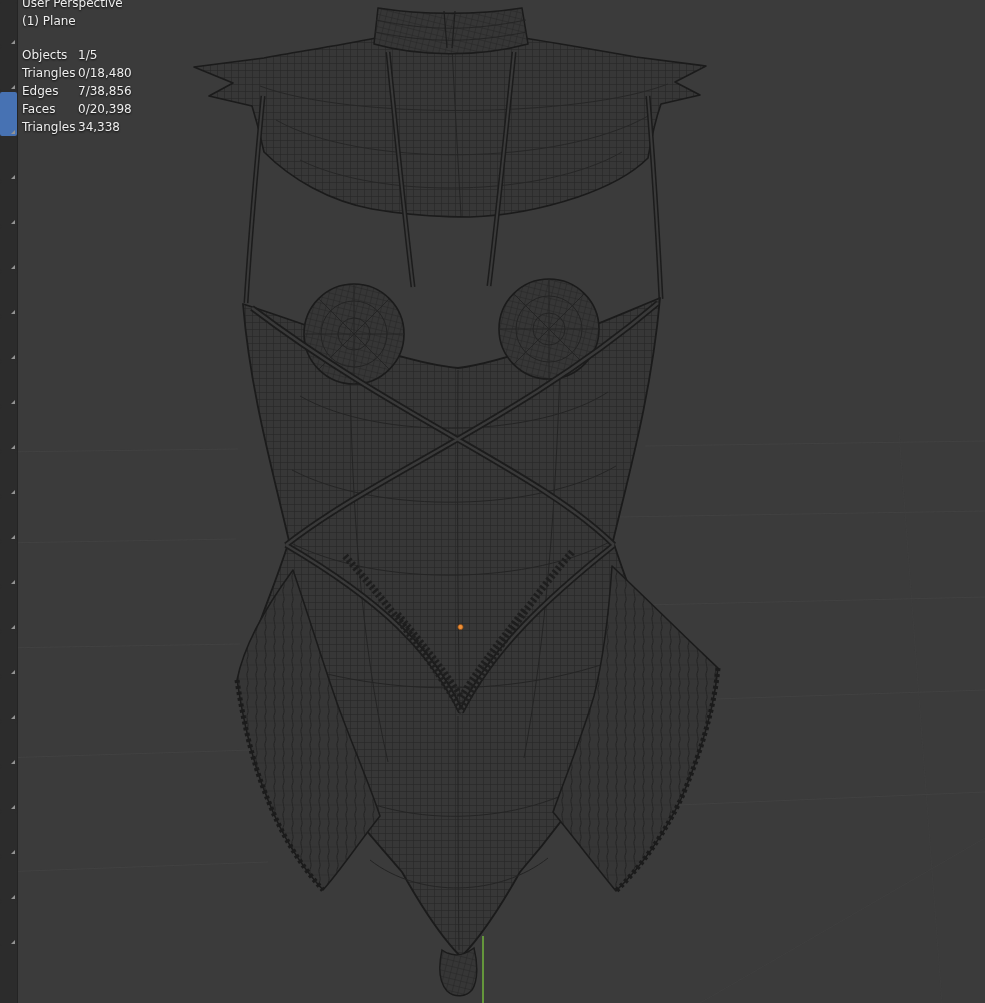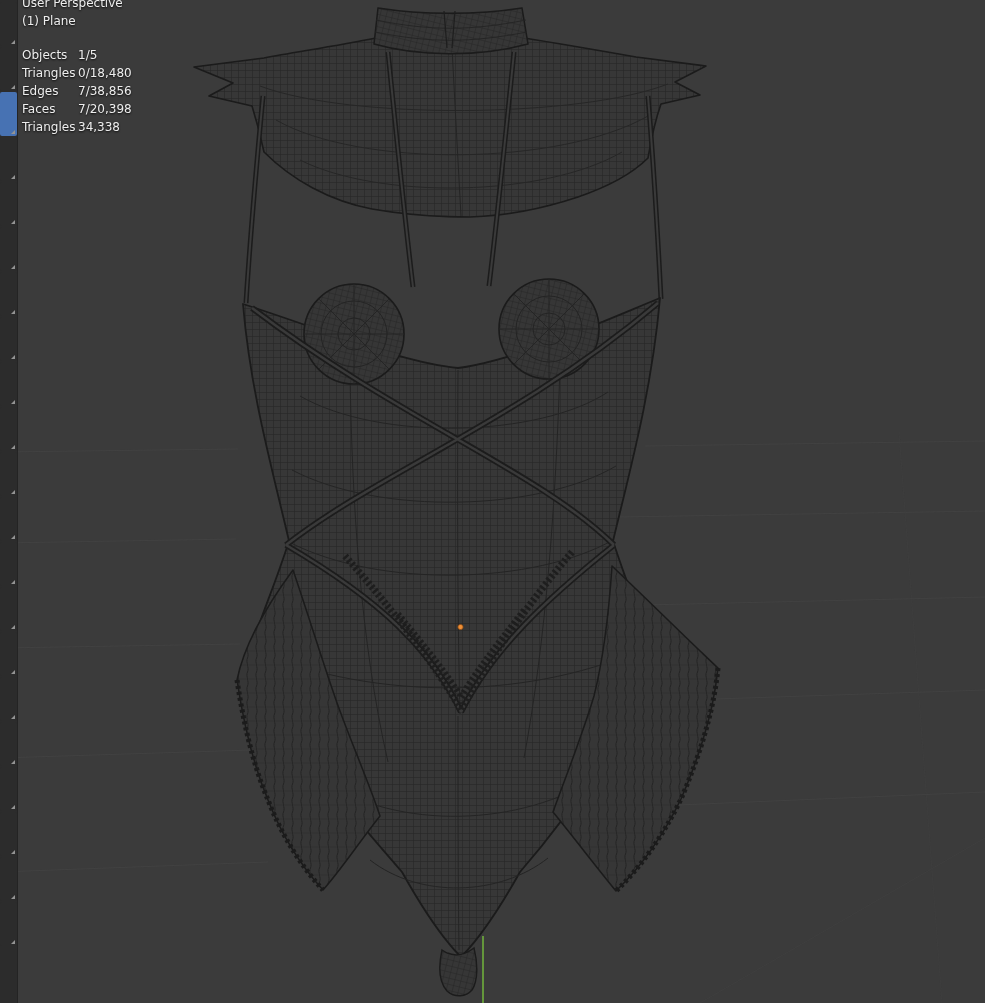--- a/index.html
+++ b/index.html
@@ -200,21 +200,21 @@
       <div class="srow">
         <span class="sl">Triangles</span>
         <span class="sv">0/18,480</span>
       </div>
       <div class="srow">
         <span class="sl">Edges</span>
         <span class="sv">7/38,856</span>
       </div>
       <div class="srow">
         <span class="sl">Faces</span>
-        <span class="sv">7/20,398</span>
+        <span class="sv">0/20,398</span>
       </div>
       <div class="srow">
         <span class="sl">Triangles</span>
         <span class="sv">34,338</span>
       </div>
     </div>
   </div>
 
 </div>
 

